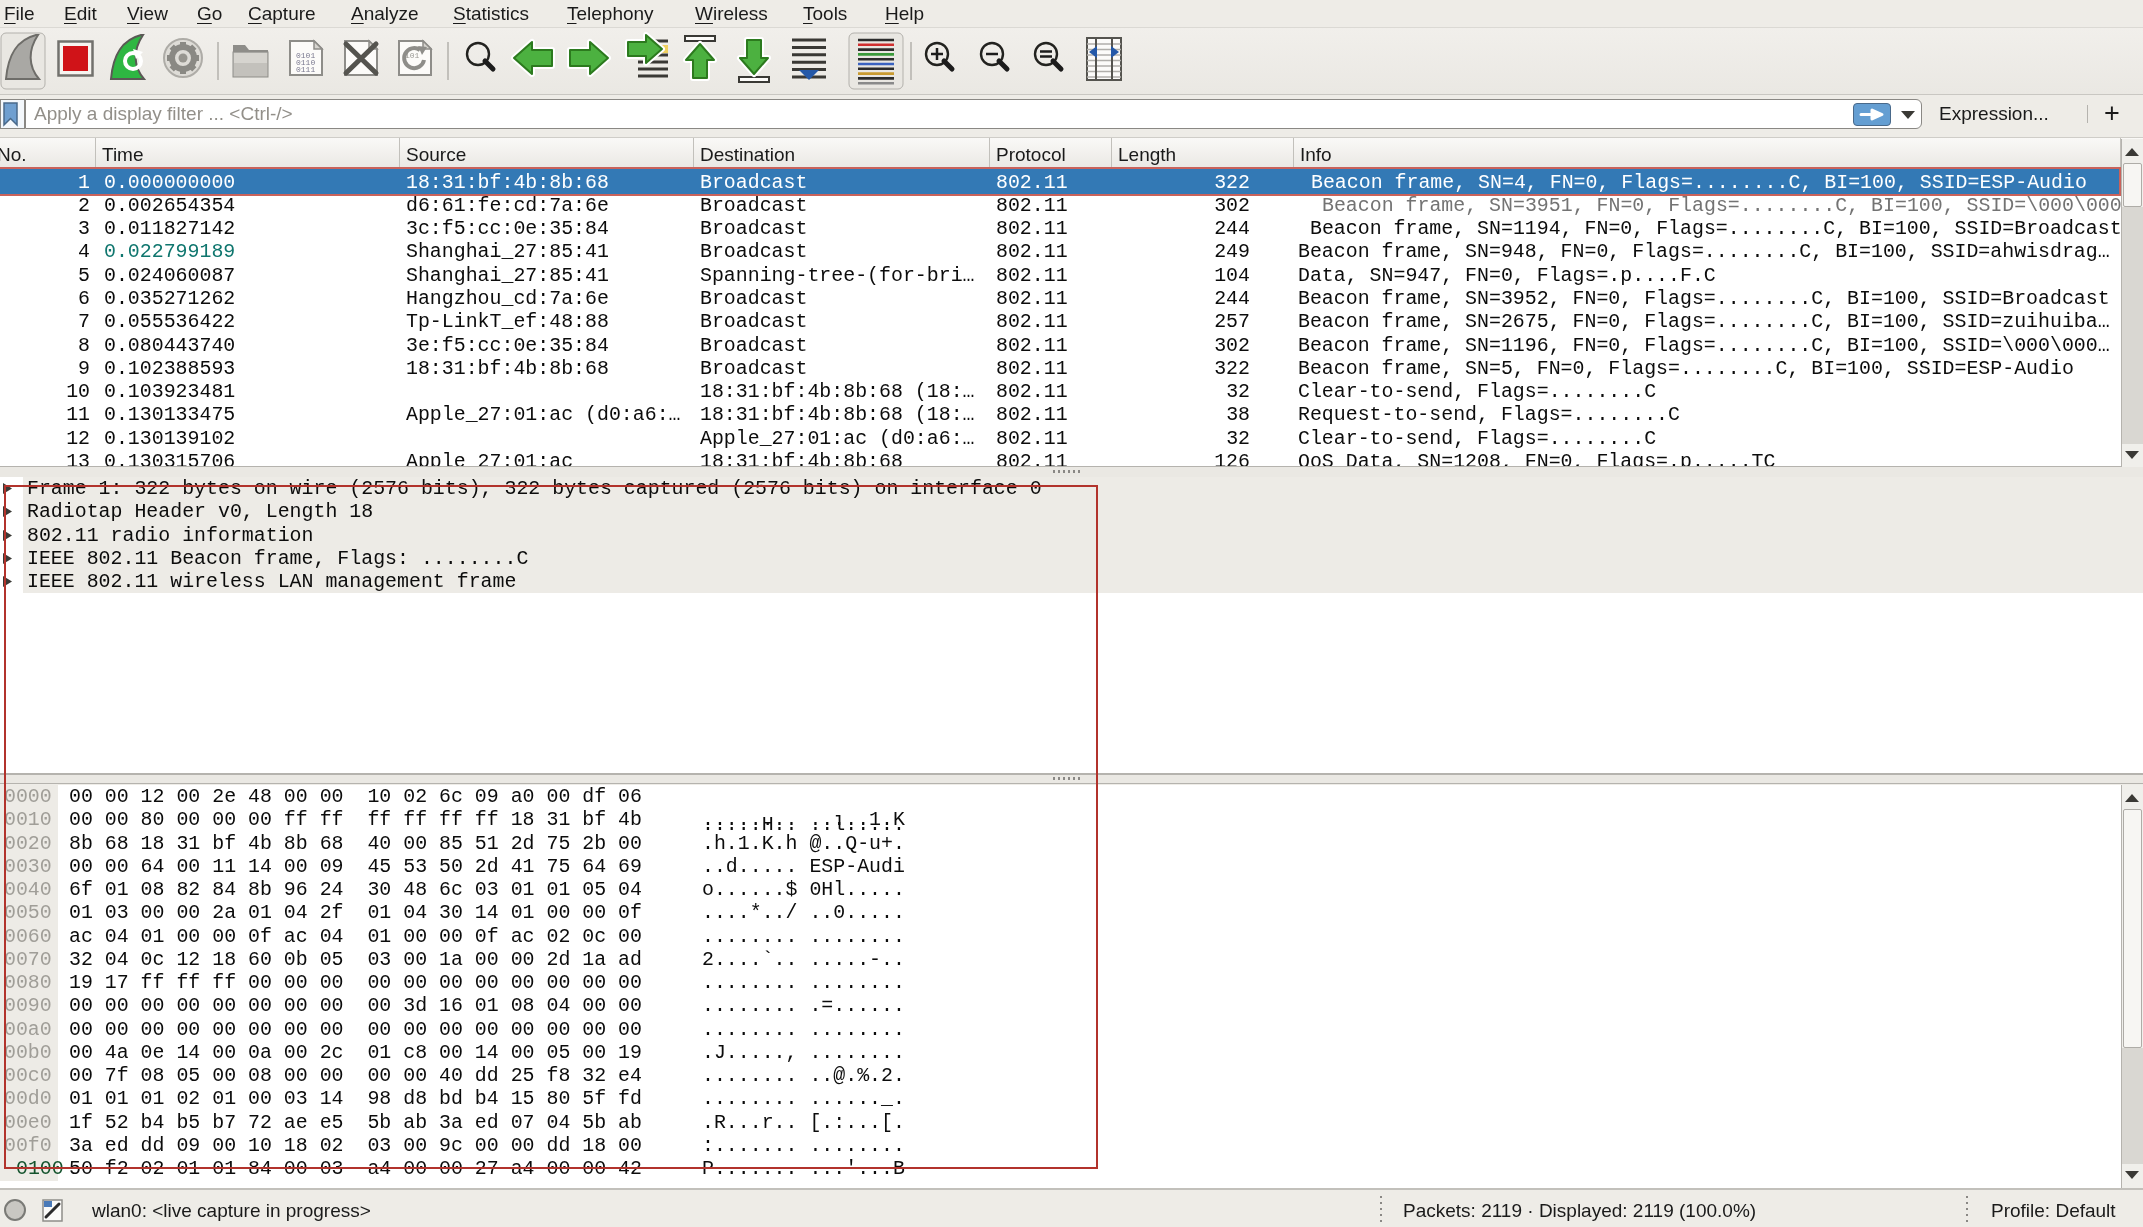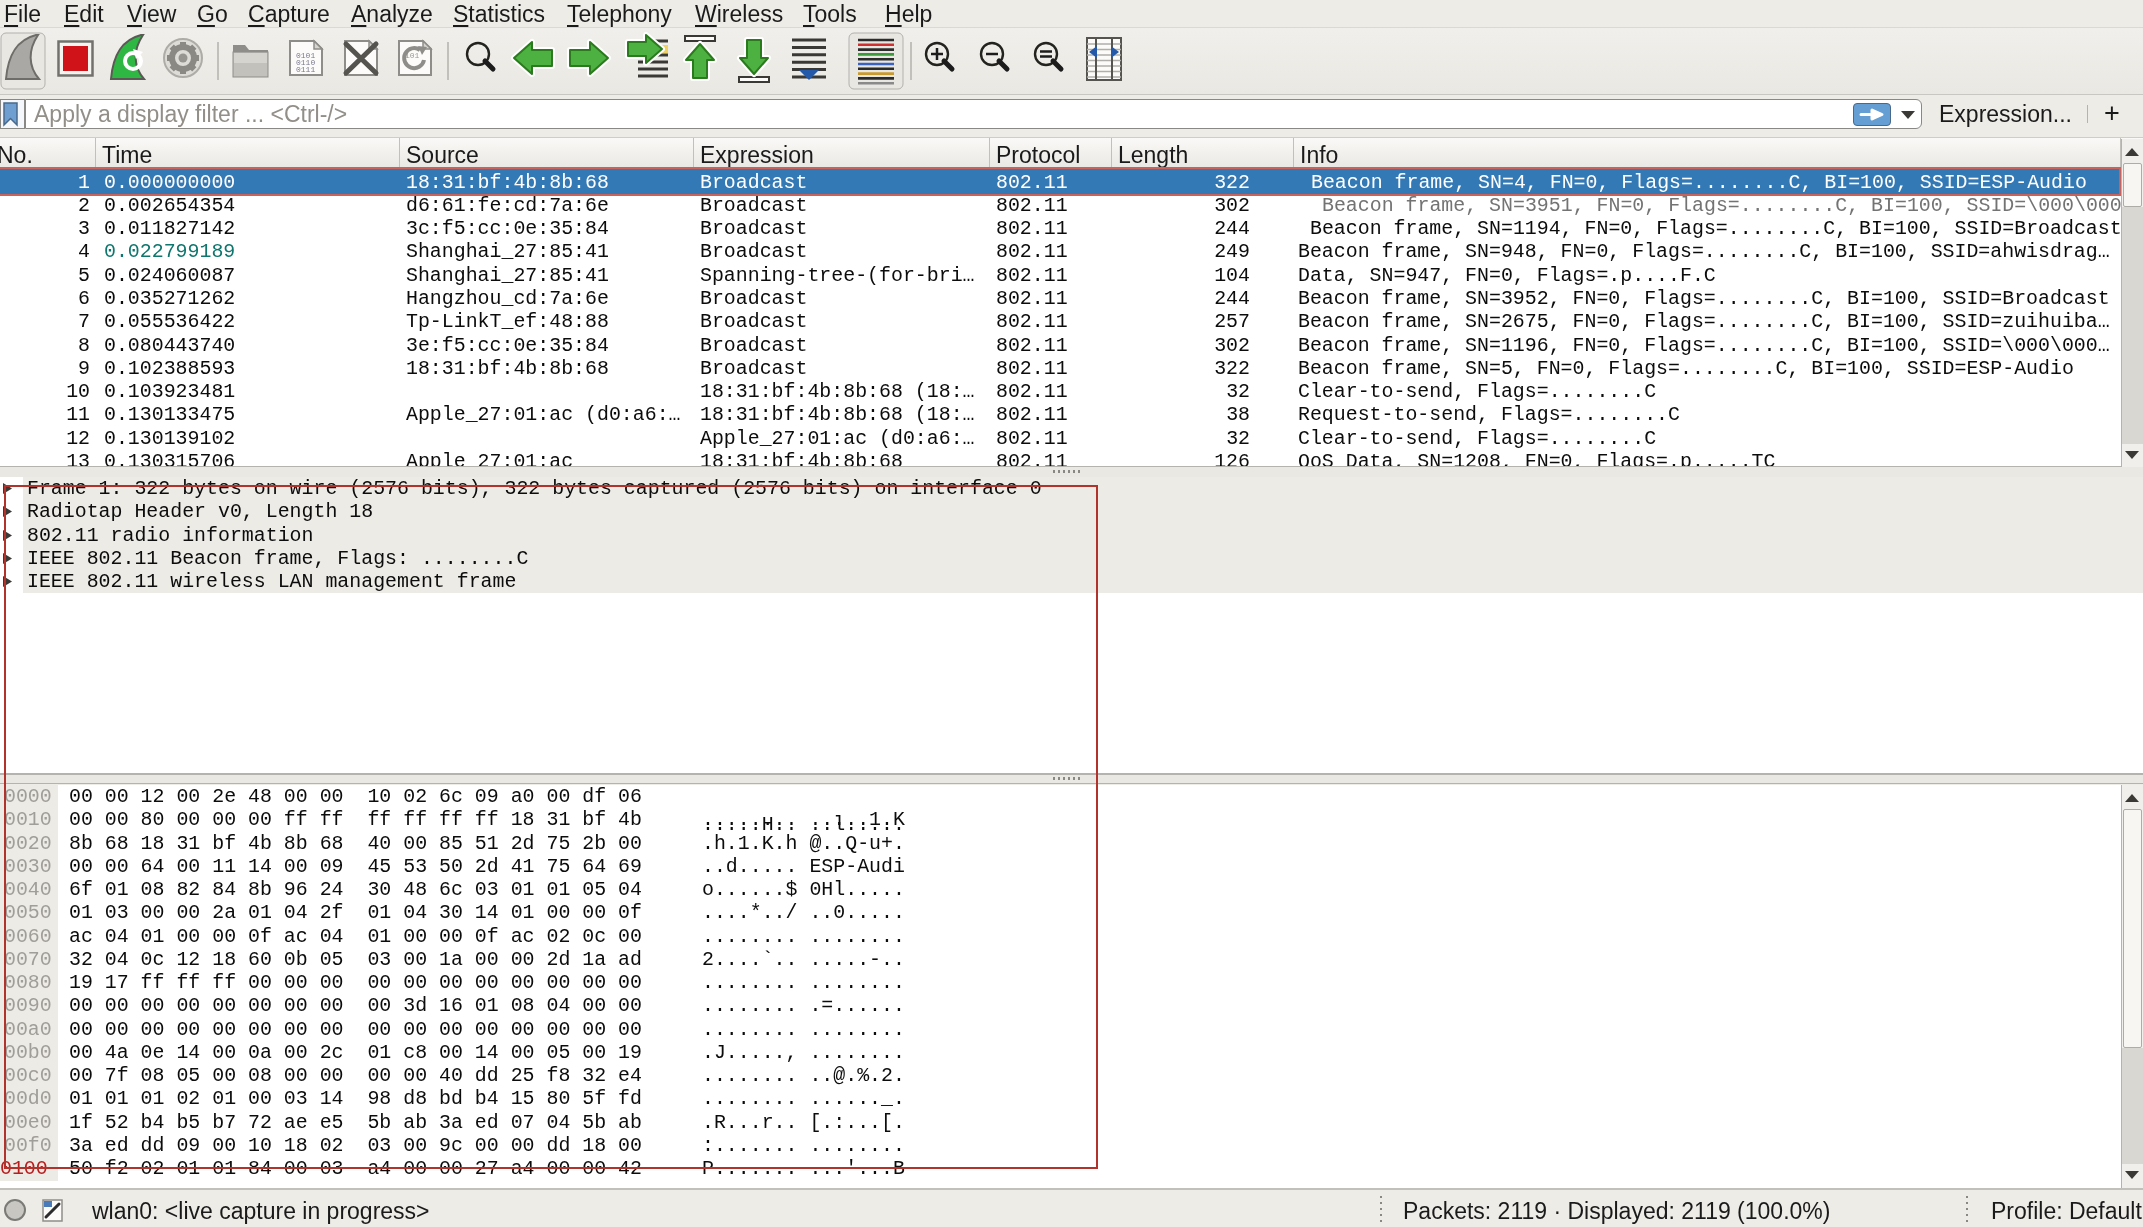--- a/index.html
+++ b/index.html
@@ -1,19 +1,19 @@
 <!DOCTYPE html>
 <html><head><meta charset="utf-8">
 <style>
 * { margin:0; padding:0; box-sizing:border-box; -webkit-font-smoothing:antialiased; }
 html,body { width:2143px; height:1227px; overflow:hidden; }
 body { font-family:"Liberation Sans",sans-serif; background:#eeece7; position:relative; }
 .abs { position:absolute; }
 .mono { font-family:"Liberation Mono",monospace; font-size:19.9px; color:#0c0c0c; white-space:pre; }
-.ui { font-family:"Liberation Sans",sans-serif; font-size:23px; line-height:26px; color:#1a1a1a; white-space:pre; }
+.ui { font-family:"Liberation Sans",sans-serif; font-size:19px; line-height:26px; color:#1a1a1a; white-space:pre; }
 </style></head><body>
 
 <div class="abs" style="left:0;top:0;width:2143px;height:28px;background:#eeece7;border-bottom:1px solid #dbd9d4;"></div>
 <span class="abs ui" style="left:4px;top:1px;"><span style="text-decoration:underline;text-underline-offset:3px;">F</span>ile</span>
 <span class="abs ui" style="left:64px;top:1px;"><span style="text-decoration:underline;text-underline-offset:3px;">E</span>dit</span>
 <span class="abs ui" style="left:127px;top:1px;"><span style="text-decoration:underline;text-underline-offset:3px;">V</span>iew</span>
 <span class="abs ui" style="left:197px;top:1px;"><span style="text-decoration:underline;text-underline-offset:3px;">G</span>o</span>
 <span class="abs ui" style="left:248px;top:1px;"><span style="text-decoration:underline;text-underline-offset:3px;">C</span>apture</span>
 <span class="abs ui" style="left:351px;top:1px;"><span style="text-decoration:underline;text-underline-offset:3px;">A</span>nalyze</span>
 <span class="abs ui" style="left:453px;top:1px;"><span style="text-decoration:underline;text-underline-offset:3px;">S</span>tatistics</span>
@@ -141,21 +141,21 @@
 <div class="abs" style="left:2087px;top:105px;width:1px;height:18px;background:#b5b3ae;"></div>
 <span class="abs ui" style="left:2104px;top:100px;font-size:27px;">+</span>
 <div class="abs" style="left:0;top:138px;width:2143px;height:31px;"></div>
 <div class="abs" style="left:0px;top:138px;width:96px;height:31px;background:linear-gradient(#faf9f7,#eae8e4);border-right:1px solid #c2c0bb;border-bottom:1px solid #a9a7a2;"></div>
 <span class="abs ui" style="left:-3px;top:142px;">No.</span>
 <div class="abs" style="left:96px;top:138px;width:304px;height:31px;background:linear-gradient(#faf9f7,#eae8e4);border-right:1px solid #c2c0bb;border-bottom:1px solid #a9a7a2;"></div>
 <span class="abs ui" style="left:102px;top:142px;">Time</span>
 <div class="abs" style="left:400px;top:138px;width:294px;height:31px;background:linear-gradient(#faf9f7,#eae8e4);border-right:1px solid #c2c0bb;border-bottom:1px solid #a9a7a2;"></div>
 <span class="abs ui" style="left:406px;top:142px;">Source</span>
 <div class="abs" style="left:694px;top:138px;width:296px;height:31px;background:linear-gradient(#faf9f7,#eae8e4);border-right:1px solid #c2c0bb;border-bottom:1px solid #a9a7a2;"></div>
-<span class="abs ui" style="left:700px;top:142px;">Expression</span>
+<span class="abs ui" style="left:700px;top:142px;">Destination</span>
 <div class="abs" style="left:990px;top:138px;width:122px;height:31px;background:linear-gradient(#faf9f7,#eae8e4);border-right:1px solid #c2c0bb;border-bottom:1px solid #a9a7a2;"></div>
 <span class="abs ui" style="left:996px;top:142px;">Protocol</span>
 <div class="abs" style="left:1112px;top:138px;width:182px;height:31px;background:linear-gradient(#faf9f7,#eae8e4);border-right:1px solid #c2c0bb;border-bottom:1px solid #a9a7a2;"></div>
 <span class="abs ui" style="left:1118px;top:142px;">Length</span>
 <div class="abs" style="left:1294px;top:138px;width:827px;height:31px;background:linear-gradient(#faf9f7,#eae8e4);border-right:1px solid #c2c0bb;border-bottom:1px solid #a9a7a2;"></div>
 <span class="abs ui" style="left:1300px;top:142px;">Info</span>
 <div class="abs" style="left:2121px;top:138px;width:22px;height:31px;background:linear-gradient(#faf9f7,#eae8e4);border-bottom:1px solid #a9a7a2;"></div>
 <div class="abs" style="left:0;top:169px;width:2121px;height:298px;background:#ffffff;overflow:hidden;"></div>
 <div class="abs" style="left:0;top:167px;width:2121px;height:29px;background:#3379b5;border:2px solid #c9625b;border-left:none;"></div>
 <span class="abs mono" style="left:-30px;top:172px;width:120px;text-align:right;color:#ffffff;line-height:21px;">1</span>
@@ -316,21 +316,21 @@
 <span class="abs mono" style="left:702px;top:1065px;line-height:21px;">........ ..@.%.2.</span>
 <span class="abs mono" style="left:4px;top:1088px;color:#a09e98;line-height:21px;">00d0</span>
 <span class="abs mono" style="left:69px;top:1088px;line-height:21px;">01 01 01 02 01 00 03 14  98 d8 bd b4 15 80 5f fd</span>
 <span class="abs mono" style="left:702px;top:1088px;line-height:21px;">........ ......_.</span>
 <span class="abs mono" style="left:4px;top:1112px;color:#a09e98;line-height:21px;">00e0</span>
 <span class="abs mono" style="left:69px;top:1112px;line-height:21px;">1f 52 b4 b5 b7 72 ae e5  5b ab 3a ed 07 04 5b ab</span>
 <span class="abs mono" style="left:702px;top:1112px;line-height:21px;">.R...r.. [.:...[.</span>
 <span class="abs mono" style="left:4px;top:1135px;color:#a09e98;line-height:21px;">00f0</span>
 <span class="abs mono" style="left:69px;top:1135px;line-height:21px;">3a ed dd 09 00 10 18 02  03 00 9c 00 00 dd 18 00</span>
 <span class="abs mono" style="left:702px;top:1135px;line-height:21px;">:....... ........</span>
-<span class="abs mono" style="left:0;top:1158px;color:#b91c1c;line-height:21px;">0100</span>
+<span class="abs mono" style="left:16px;top:1158px;color:#14532d;line-height:21px;">0100</span>
 <span class="abs mono" style="left:69px;top:1158px;line-height:21px;">50 f2 02 01 01 84 00 03  a4 00 00 27 a4 00 00 42</span>
 <span class="abs mono" style="left:702px;top:1158px;line-height:21px;">P....... ...'...B</span>
 <div class="abs" style="left:0;top:1189px;width:2143px;height:38px;background:#eeece7;border-top:1px solid #c2c0bb;"></div>
 <svg class="abs" style="left:0;top:1195px;" width="80" height="30">
     <circle cx="15" cy="15" r="10" fill="#c9c7c2" stroke="#7a7a76" stroke-width="2"></circle>
     <rect x="43" y="5" width="19" height="21" fill="#fcfbf9" stroke="#8e8d89" stroke-width="1.5"></rect>
     <rect x="44" y="6" width="8" height="6" fill="#4a7ab8"></rect>
     <line x1="46" y1="22" x2="59" y2="9" stroke="#2c2c2c" stroke-width="3" stroke-linecap="round"></line>
   </svg>
 <span class="abs ui" style="left:92px;top:1198px;">wlan0: &lt;live capture in progress&gt;</span>

